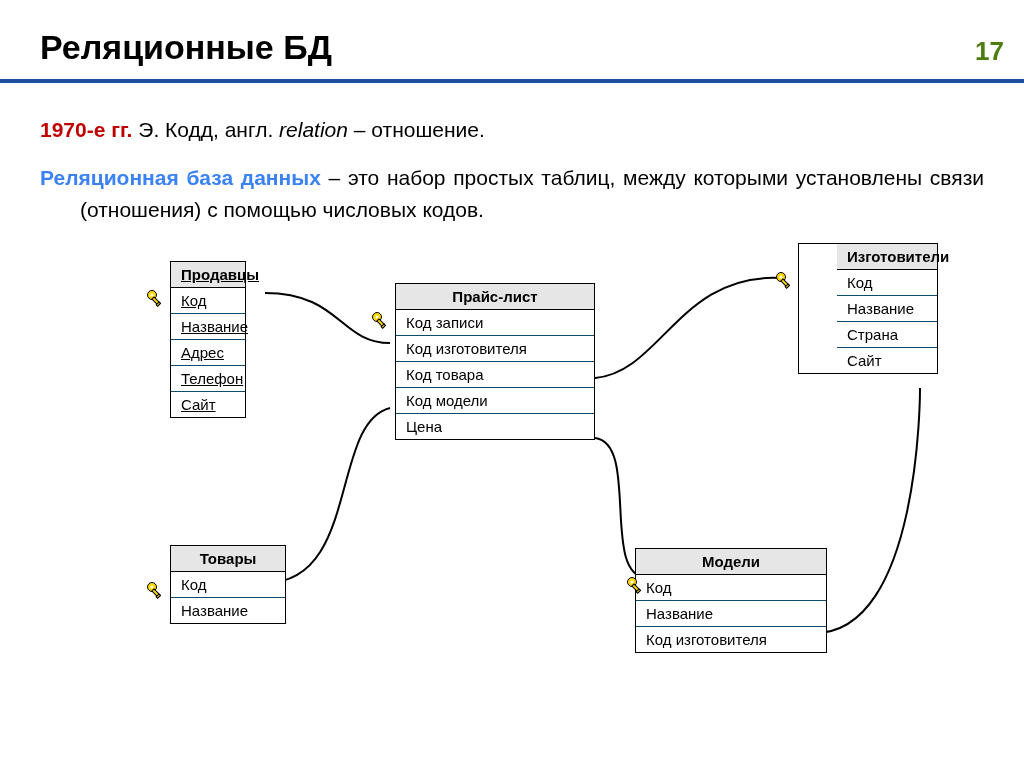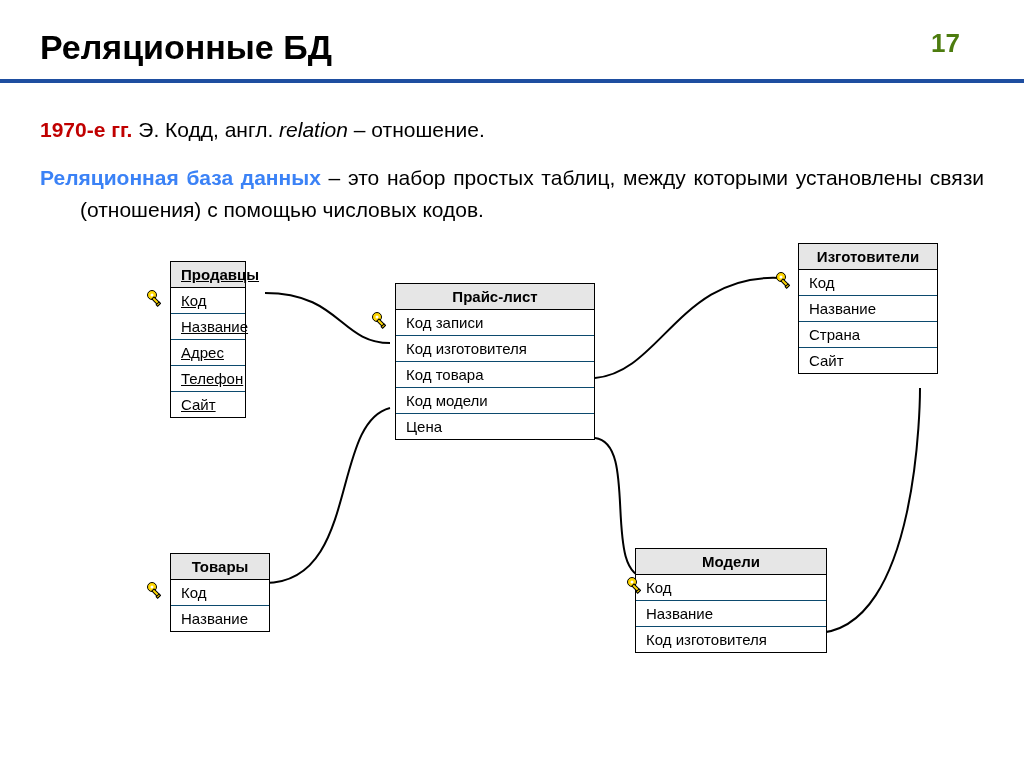--- a/index.html
+++ b/index.html
@@ -6,25 +6,25 @@
   body {
     margin: 0;
     font-family: Arial, Helvetica, sans-serif;
     background: #fff;
     width: 1024px;
     height: 767px;
     position: relative;
     overflow: hidden;
   }
   .header {
-    padding: 28px 64px 12px 40px;
+    padding: 28px 20px 12px 40px;
     border-bottom: 4px solid #1e4ea0;
     display: flex;
     justify-content: space-between;
-    align-items: flex-start;
+    align-items: flex-end;
   }
   .title {
     font-size: 34px;
     font-weight: bold;
     color: #000;
   }
   .page-num {
     font-size: 26px;
     font-weight: bold;
     color: #4d7c0f;
@@ -146,37 +146,37 @@
     </div>
     <div class="key-icon" style="left:331px; top:78px;">
       <svg viewBox="0 0 20 20">
           <circle cx="6" cy="6" r="4.5" fill="#ffd700" stroke="#000"></circle>
           <circle cx="6" cy="6" r="1.5" fill="#fff"></circle>
           <rect x="8" y="8" width="9" height="3" fill="#ffd700" stroke="#000" transform="rotate(45 8 8)"></rect>
           <rect x="13" y="13" width="2" height="4" fill="#ffd700" stroke="#000" transform="rotate(45 13 13)"></rect>
         </svg>
     </div>
 
-    <div class="dbtable" style="left:758px; top:10px; width:140px;">
+    <div class="dbtable" style="left:758px; top:10px; width:140px;padding-left:38px;">
       <div class="thead">Изготовители</div>
       <div class="row">Код</div>
       <div class="row">Название</div>
       <div class="row">Страна</div>
       <div class="row">Сайт</div>
     </div>
     <div class="key-icon" style="left:735px; top:38px;">
       <svg viewBox="0 0 20 20">
           <circle cx="6" cy="6" r="4.5" fill="#ffd700" stroke="#000"></circle>
           <circle cx="6" cy="6" r="1.5" fill="#fff"></circle>
           <rect x="8" y="8" width="9" height="3" fill="#ffd700" stroke="#000" transform="rotate(45 8 8)"></rect>
           <rect x="13" y="13" width="2" height="4" fill="#ffd700" stroke="#000" transform="rotate(45 13 13)"></rect>
         </svg>
     </div>
 
-    <div class="dbtable" style="left:130px; top:320px; width:100px;">
+    <div class="dbtable" style="left:130px; top:312px; width:116px;">
       <div class="thead">Товары</div>
       <div class="row">Код</div>
       <div class="row">Название</div>
     </div>
     <div class="key-icon" style="left:106px; top:348px;">
       <svg viewBox="0 0 20 20">
           <circle cx="6" cy="6" r="4.5" fill="#ffd700" stroke="#000"></circle>
           <circle cx="6" cy="6" r="1.5" fill="#fff"></circle>
           <rect x="8" y="8" width="9" height="3" fill="#ffd700" stroke="#000" transform="rotate(45 8 8)"></rect>
           <rect x="13" y="13" width="2" height="4" fill="#ffd700" stroke="#000" transform="rotate(45 13 13)"></rect>

